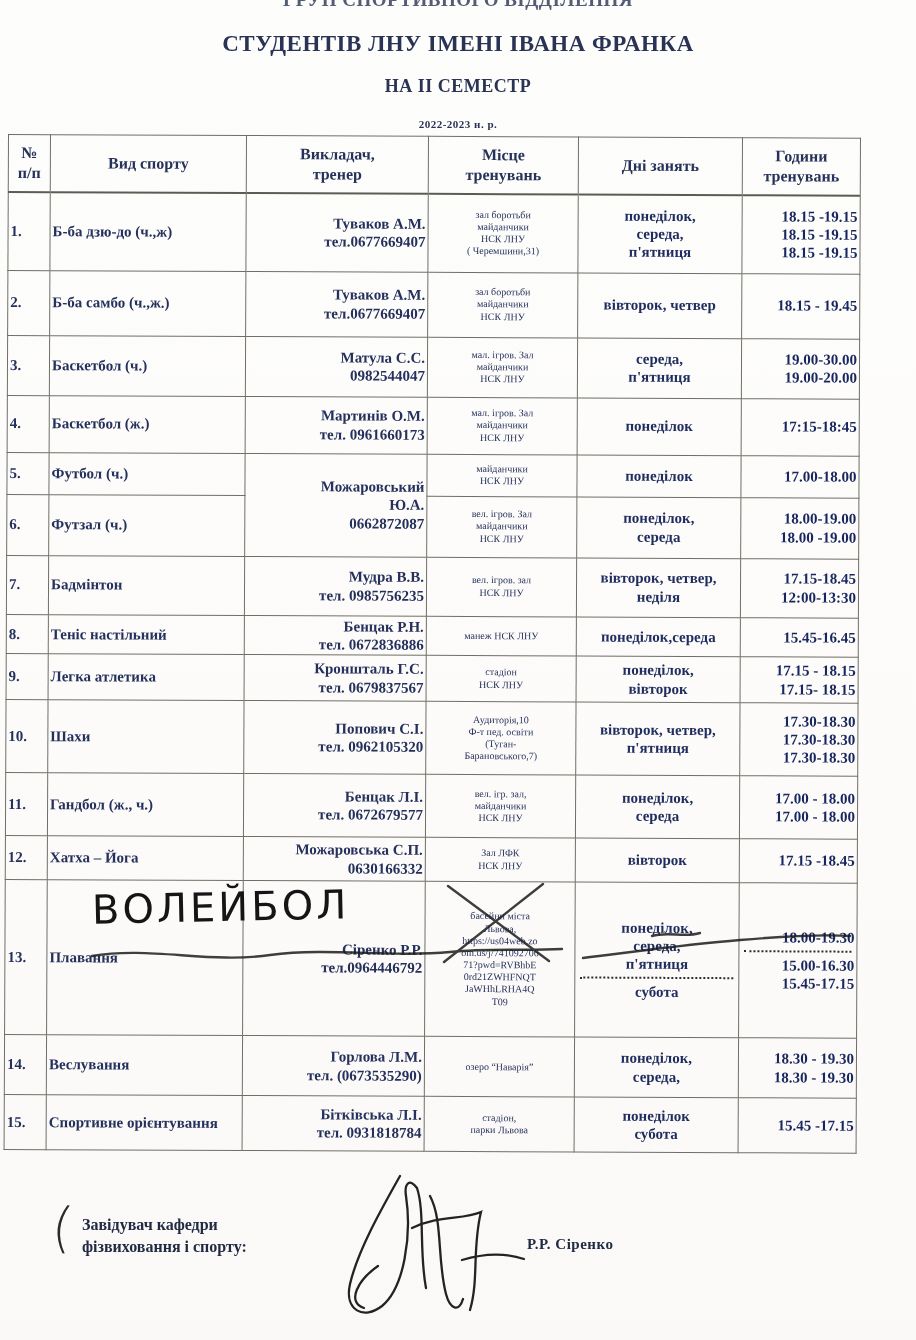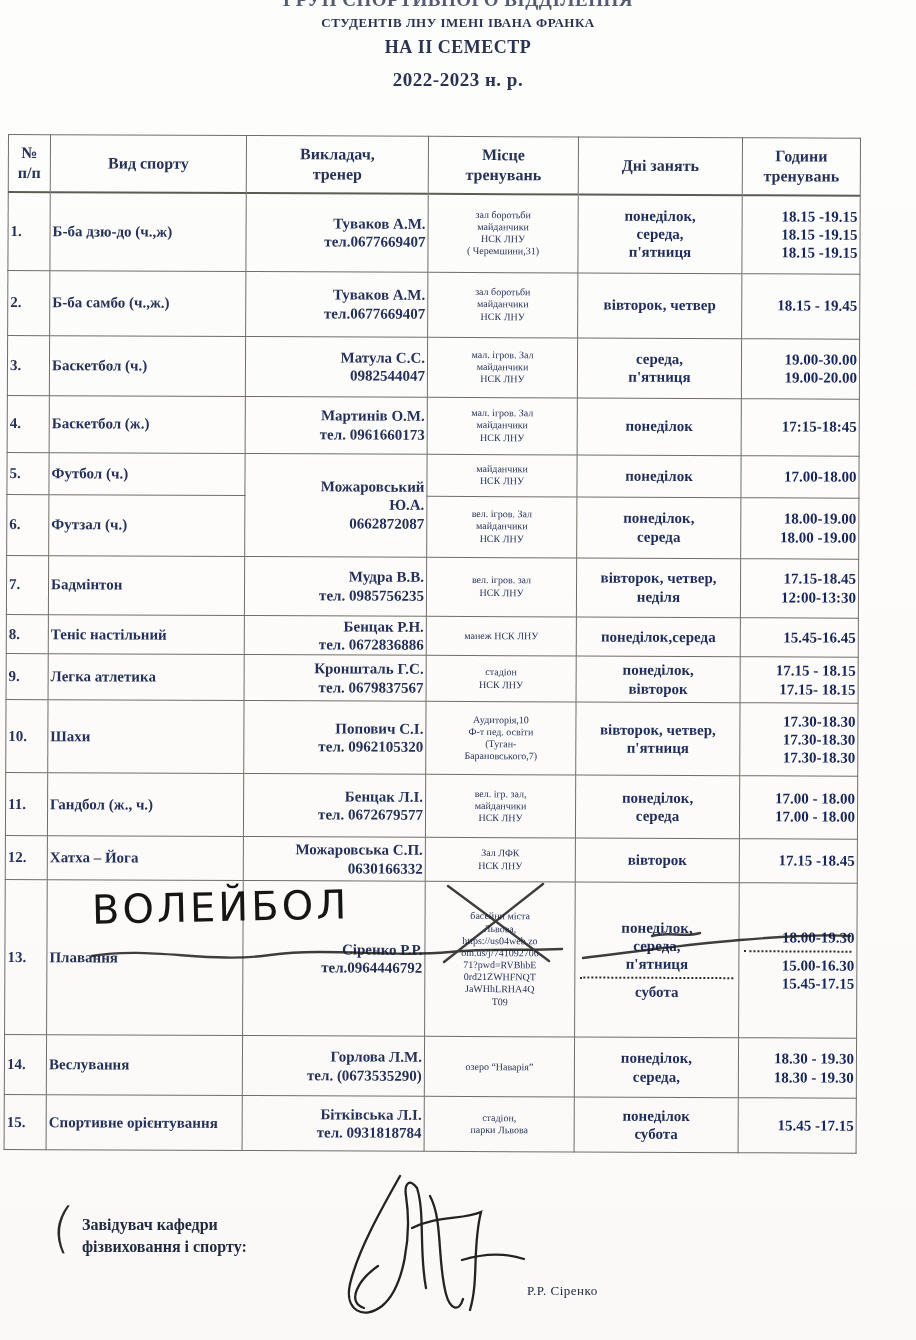--- a/index.html
+++ b/index.html
@@ -8,23 +8,23 @@
     width:916px;height:1340px;
     background:linear-gradient(180deg,#fdfdfc 0%,#fcfbf9 60%,#fbf9f7 100%);
     font-family:"Liberation Serif","DejaVu Serif",serif;
     color:#25315c;
     overflow:hidden;
   }
   
   .title-block{position:absolute;left:0;top:0;width:916px;text-align:center;font-weight:bold;letter-spacing:.5px;color:#2a3353;}
   .title-clip{height:13px;overflow:hidden;}
   .title-clip .inner{margin-top:-11px;font-size:19px;opacity:.8;}
-  .t2{font-size:13px;margin-top:2px;}
-  .t3{font-size:18px;margin-top:6px;}
-  .t4{font-size:19px;margin-top:11px;}
+  .t2{font-size:23px;margin-top:18px;}
+  .t3{font-size:18px;margin-top:19px;}
+  .t4{font-size:11px;margin-top:21px;}
   
   table.sched{
     position:absolute;left:8px;top:134px;width:852px;
     border-collapse:collapse;table-layout:fixed;
     transform:rotate(.25deg);transform-origin:top left;
   }
   table.sched th,table.sched td{
     border:1px solid #6f6f68;
     padding:1px 2px;
     vertical-align:middle;
@@ -56,21 +56,21 @@
     position:absolute;left:52px;top:1196px;
     font-size:54px;font-weight:300;color:#2b2b2b;
     transform:rotate(6deg);font-family:"DejaVu Sans",sans-serif;
   }
   .footer-label{
     position:absolute;left:82px;top:1214px;width:230px;
     font-size:16px;font-weight:bold;color:#222b44;line-height:1.4;
   }
   .footer-name{
     position:absolute;left:527px;top:1236px;
-    font-size:13px;font-weight:normal;color:#222b44;letter-spacing:.5px;margin-top:47px;
+    font-size:15px;font-weight:bold;color:#222b44;letter-spacing:.5px;
   }
   .sig-svg{position:absolute;left:312px;top:1168px;}
 </style>
 </head>
 <body>
 
 <div class="page">
 
   <div class="title-block">
     <div class="title-clip">

